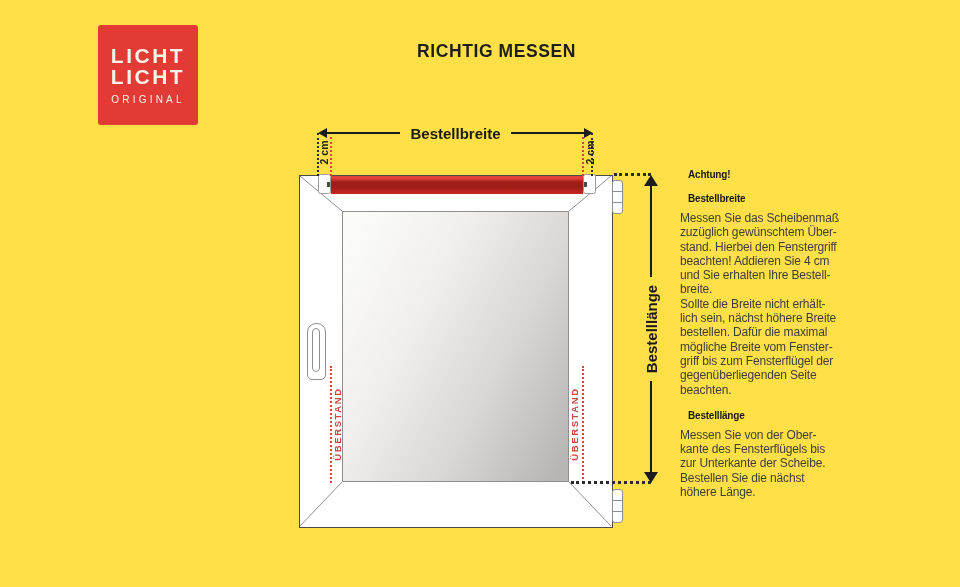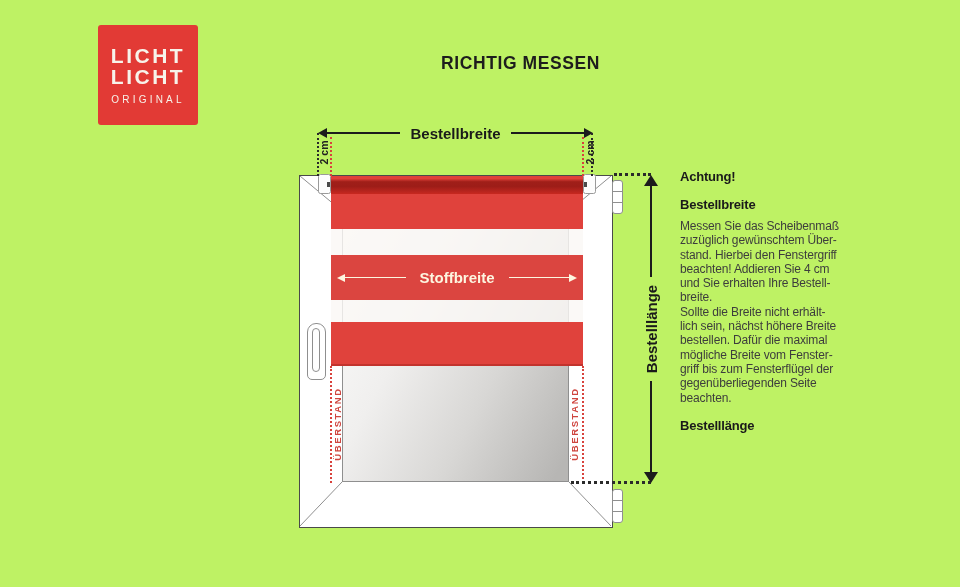--- a/index.html
+++ b/index.html
@@ -1,28 +1,28 @@
 <!DOCTYPE html>
 <html><head>
 <meta charset="utf-8">
 <style>
   html,body{margin:0;padding:0;background:#fff;}
   #canvas{
-    position:relative;width:960px;height:587px;background:#bef264;overflow:hidden;
+    position:relative;width:960px;height:587px;background:#fde047;overflow:hidden;
     font-family:"Liberation Sans", sans-serif;
   }
   
   #logo{position:absolute;left:98px;top:25px;width:100px;height:100px;background:#e23a35;border-radius:3px;
         display:flex;flex-direction:column;align-items:center;justify-content:center;text-align:center;}
   .logo-line{color:#f7f3ea;font-weight:bold;font-size:21px;line-height:21px;letter-spacing:2.5px;}
   .logo-sub{color:#f7f3ea;font-size:10px;letter-spacing:3.2px;margin-top:7px;}
   
   #badge{position:absolute;left:302px;top:38px;background:#1a1a1a;color:#fff;font-weight:bold;
          font-size:16px;letter-spacing:0.8px;padding:5px 11px 4px 11px;}
-  #title{position:absolute;left:441px;top:41px;font-weight:bold;font-size:17.5px;letter-spacing:0.6px;color:#1d1d1d;margin-top:12px;}
+  #title{position:absolute;left:417px;top:41px;font-weight:bold;font-size:17.5px;letter-spacing:0.6px;color:#1d1d1d;}
   #subtitle{position:absolute;left:417px;top:66px;font-size:14px;line-height:22px;color:#474747;white-space:pre-line;}
   
   #window{position:absolute;left:299px;top:175px;width:314px;height:353px;border:1.5px solid #4a4a4a;
           background:#fff;box-sizing:border-box;z-index:1;}
   #glass{position:absolute;left:42px;top:35px;width:227px;height:271px;border:1px solid #8f8f8f;box-sizing:border-box;
          background:linear-gradient(118deg,#fbfbfa 5%,#f0efee 35%,#d8d7d5 65%,#b7b6b4 96%);}
   #bevels{position:absolute;left:0;top:0;}
   #handle{position:absolute;left:7px;top:147px;width:19px;height:57px;border:1.5px solid #8f8f8f;
           border-radius:9px 9px 5px 5px;background:#fff;box-sizing:border-box;}
   #handle-grip{position:absolute;left:4px;top:4px;width:8px;height:44px;border:1.5px solid #8f8f8f;
@@ -73,21 +73,21 @@
   #bl-arrow .head-up{position:absolute;top:0;left:1px;width:0;height:0;
       border-left:7px solid transparent;border-right:7px solid transparent;border-bottom:11px solid #1c1c1c;}
   #bl-arrow .head-down{position:absolute;bottom:0;left:1px;width:0;height:0;
       border-left:7px solid transparent;border-right:7px solid transparent;border-top:11px solid #1c1c1c;}
   #bl-arrow .seg-top{position:absolute;left:7px;top:10px;width:2.2px;height:92px;background:#1c1c1c;}
   #bl-arrow .seg-bottom{position:absolute;left:7px;bottom:10px;width:2.2px;height:92px;background:#1c1c1c;}
   #bestelllaenge-label{position:absolute;top:50%;left:50%;transform:translate(-50%,-50%) rotate(-90deg);
       white-space:nowrap;font-weight:bold;font-size:15px;color:#1a1a1a;}
   
   #info-panel{position:absolute;left:680px;top:169px;width:210px;color:#3d3d3d;}
-  .section h3{font-size:13px;font-weight:bold;color:#1a1a1a;margin:0 0 7px 0;letter-spacing:-0.2px;}
+  .section h3{font-size:10px;font-weight:bold;color:#1a1a1a;margin:0 0 7px 8px;letter-spacing:-0.2px;}
   .section p{font-size:12px;line-height:14.3px;margin:0;white-space:pre;letter-spacing:-0.15px;}
   .section{margin-bottom:13px;}
 </style>
 </head>
 <body>
 
 <div id="canvas">
 
   <div id="logo">
     <div class="logo-line">LICHT</div>
@@ -119,33 +119,20 @@
   </div>
 
   <div id="blind">
     <div class="cap" id="cap-left">
       <div class="pin"></div>
     </div>
     <div class="cap" id="cap-right">
       <div class="pin"></div>
     </div>
     <div id="roll"></div>
-    <div id="fabric">
-      <div id="band-r1" class="band-red"></div>
-      <div id="band-s1" class="band-sheer"></div>
-      <div id="band-r2" class="band-red">
-        <span class="s-head left"></span>
-        <span class="s-line"></span>
-        <span id="stoffbreite-label">Stoffbreite</span>
-        <span class="s-line"></span>
-        <span class="s-head right"></span>
-      </div>
-      <div id="band-s2" class="band-sheer"></div>
-      <div id="band-r3" class="band-red"></div>
-    </div>
   </div>
 
   <div id="bb-arrow">
     <span class="b-head left"></span>
     <span class="b-line"></span>
     <span id="bestellbreite-label">Bestellbreite</span>
     <span class="b-line"></span>
     <span class="b-head right"></span>
   </div>
 
@@ -186,16 +173,21 @@
 Sollte die Breite nicht erhält-
 lich sein, nächst höhere Breite
 bestellen. Dafür die maximal
 mögliche Breite vom Fenster-
 griff bis zum Fensterflügel der
 gegenüberliegenden Seite
 beachten.</p>
     </div>
     <div class="section">
       <h3>Bestelllänge</h3>
+      <p>Messen Sie von der Ober-
+kante des Fensterflügels bis
+zur Unterkante der Scheibe.
+Bestellen Sie die nächst
+höhere Länge.</p>
     </div>
   </div>
 
 </div>
 
 </body></html>

